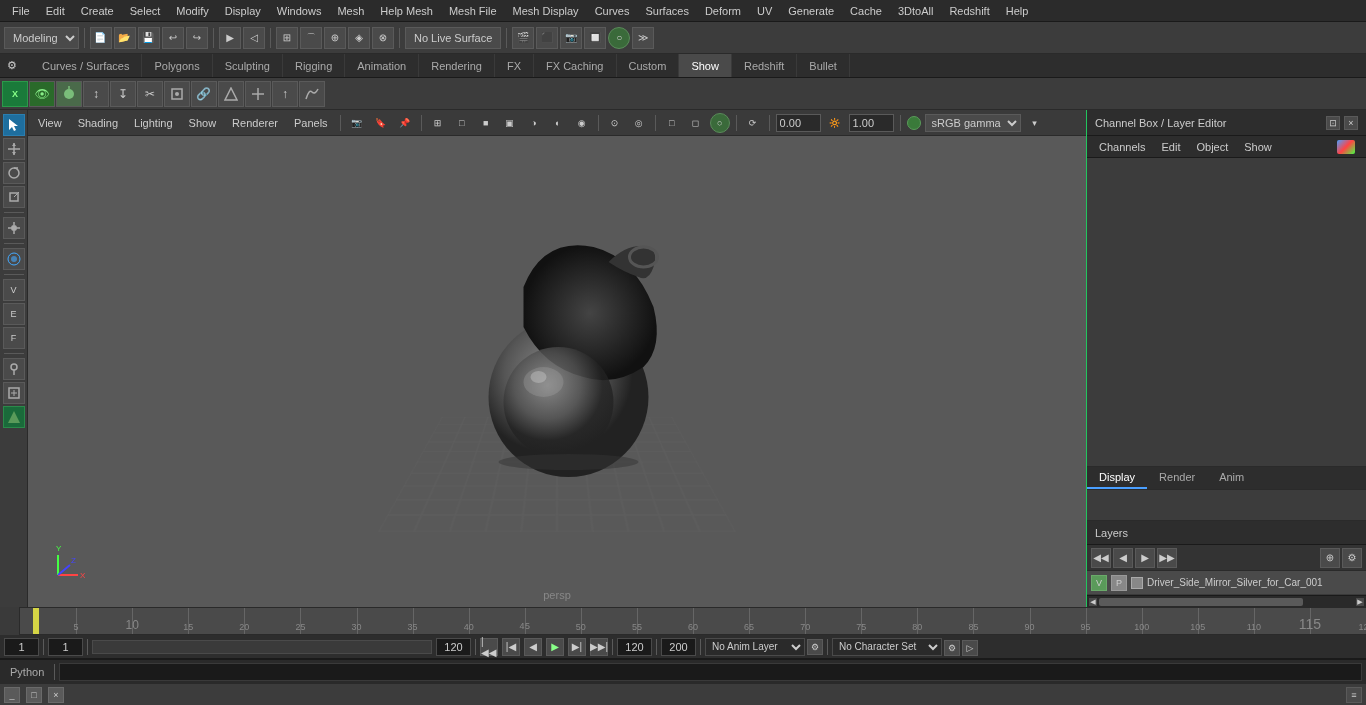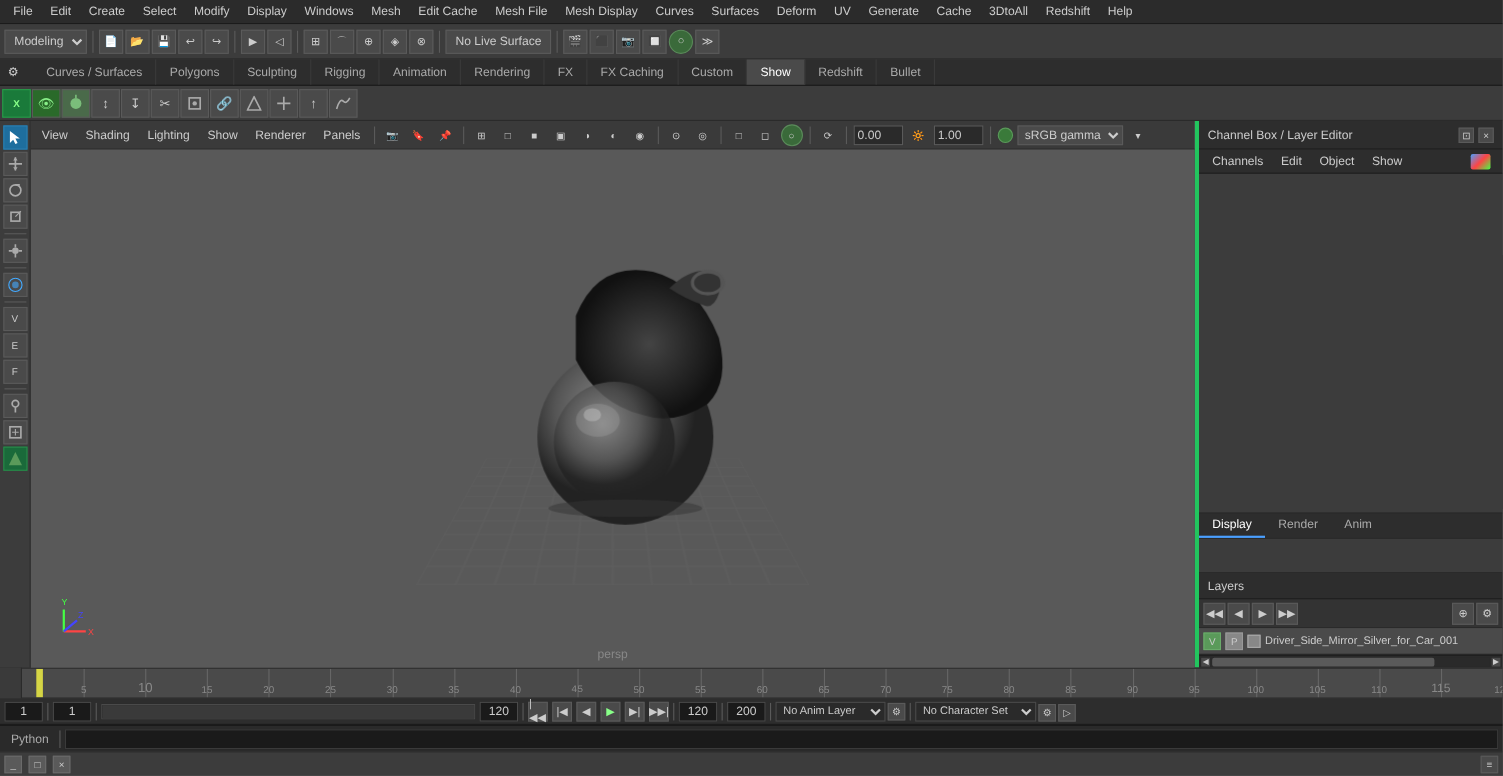--- a/index.html
+++ b/index.html
@@ -240,21 +240,21 @@
     #axis-indicator {
       position: absolute;
       bottom: 20px;
       left: 20px;
     }
 
     
     #right-panel {
       width: 280px;
       background: #3c3c3c;
-      border-left: 4px solid #22c55e;
+      border-left: 1px solid #22c55e;
       display: flex;
       flex-direction: column;
     }
     #right-panel-header {
       background: #2d2d2d;
       height: 26px;
       display: flex;
       align-items: center;
       justify-content: space-between;
       padding: 0 8px;
@@ -545,21 +545,21 @@
 
   <div id="menu-bar">
     <div class="menu-item">File</div>
     <div class="menu-item">Edit</div>
     <div class="menu-item">Create</div>
     <div class="menu-item">Select</div>
     <div class="menu-item">Modify</div>
     <div class="menu-item">Display</div>
     <div class="menu-item">Windows</div>
     <div class="menu-item">Mesh</div>
-    <div class="menu-item">Edit Cache</div>
+    <div class="menu-item">Help Mesh</div>
     <div class="menu-item">Mesh File</div>
     <div class="menu-item">Mesh Display</div>
     <div class="menu-item">Curves</div>
     <div class="menu-item">Surfaces</div>
     <div class="menu-item">Deform</div>
     <div class="menu-item">UV</div>
     <div class="menu-item">Generate</div>
     <div class="menu-item">Cache</div>
     <div class="menu-item">3DtoAll</div>
     <div class="menu-item">Redshift</div>
@@ -970,21 +970,21 @@
         <div style="position: absolute; bottom: 2px; left: 75%; font-size: 9px; color: rgb(136, 136, 136); transform: translateX(-50%); pointer-events: none;">90</div>
         <div style="position: absolute; top: 0px; left: 79.1667%; bottom: 0px; width: 1px; background: rgb(102, 102, 102); pointer-events: none;"></div>
         <div style="position: absolute; bottom: 2px; left: 79.1667%; font-size: 9px; color: rgb(136, 136, 136); transform: translateX(-50%); pointer-events: none;">95</div>
         <div style="position: absolute; top: 0px; left: 83.3333%; bottom: 0px; width: 1px; background: rgb(102, 102, 102); pointer-events: none;"></div>
         <div style="position: absolute; bottom: 2px; left: 83.3333%; font-size: 9px; color: rgb(136, 136, 136); transform: translateX(-50%); pointer-events: none;">100</div>
         <div style="position: absolute; top: 0px; left: 87.5%; bottom: 0px; width: 1px; background: rgb(102, 102, 102); pointer-events: none;"></div>
         <div style="position: absolute; bottom: 2px; left: 87.5%; font-size: 9px; color: rgb(136, 136, 136); transform: translateX(-50%); pointer-events: none;">105</div>
         <div style="position: absolute; top: 0px; left: 91.6667%; bottom: 0px; width: 1px; background: rgb(102, 102, 102); pointer-events: none;"></div>
         <div style="position: absolute; bottom: 2px; left: 91.6667%; font-size: 9px; color: rgb(136, 136, 136); transform: translateX(-50%); pointer-events: none;">110</div>
         <div style="position: absolute; top: 0px; left: 95.8333%; bottom: 0px; width: 1px; background: rgb(102, 102, 102); pointer-events: none;"></div>
-        <div style="position: absolute; bottom: 2px; left: 95.8333%; font-size: 11px; color: rgb(136, 136, 136); transform: translateX(-50%); pointer-events: none;">115</div>
+        <div style="position: absolute; bottom: 2px; left: 95.8333%; font-size: 14px; color: rgb(136, 136, 136); transform: translateX(-50%); pointer-events: none;">115</div>
         <div style="position: absolute; bottom: 2px; left: 100%; font-size: 9px; color: rgb(136, 136, 136); transform: translateX(-50%); pointer-events: none;">120</div>
       </div>
   </div>
 
   <div id="bottom-controls">
 
     <input class="bottom-num" type="text" value="1" style="">
     <div class="bottom-separator"></div>
 
     <input class="bottom-num" type="text" value="1" style="">

